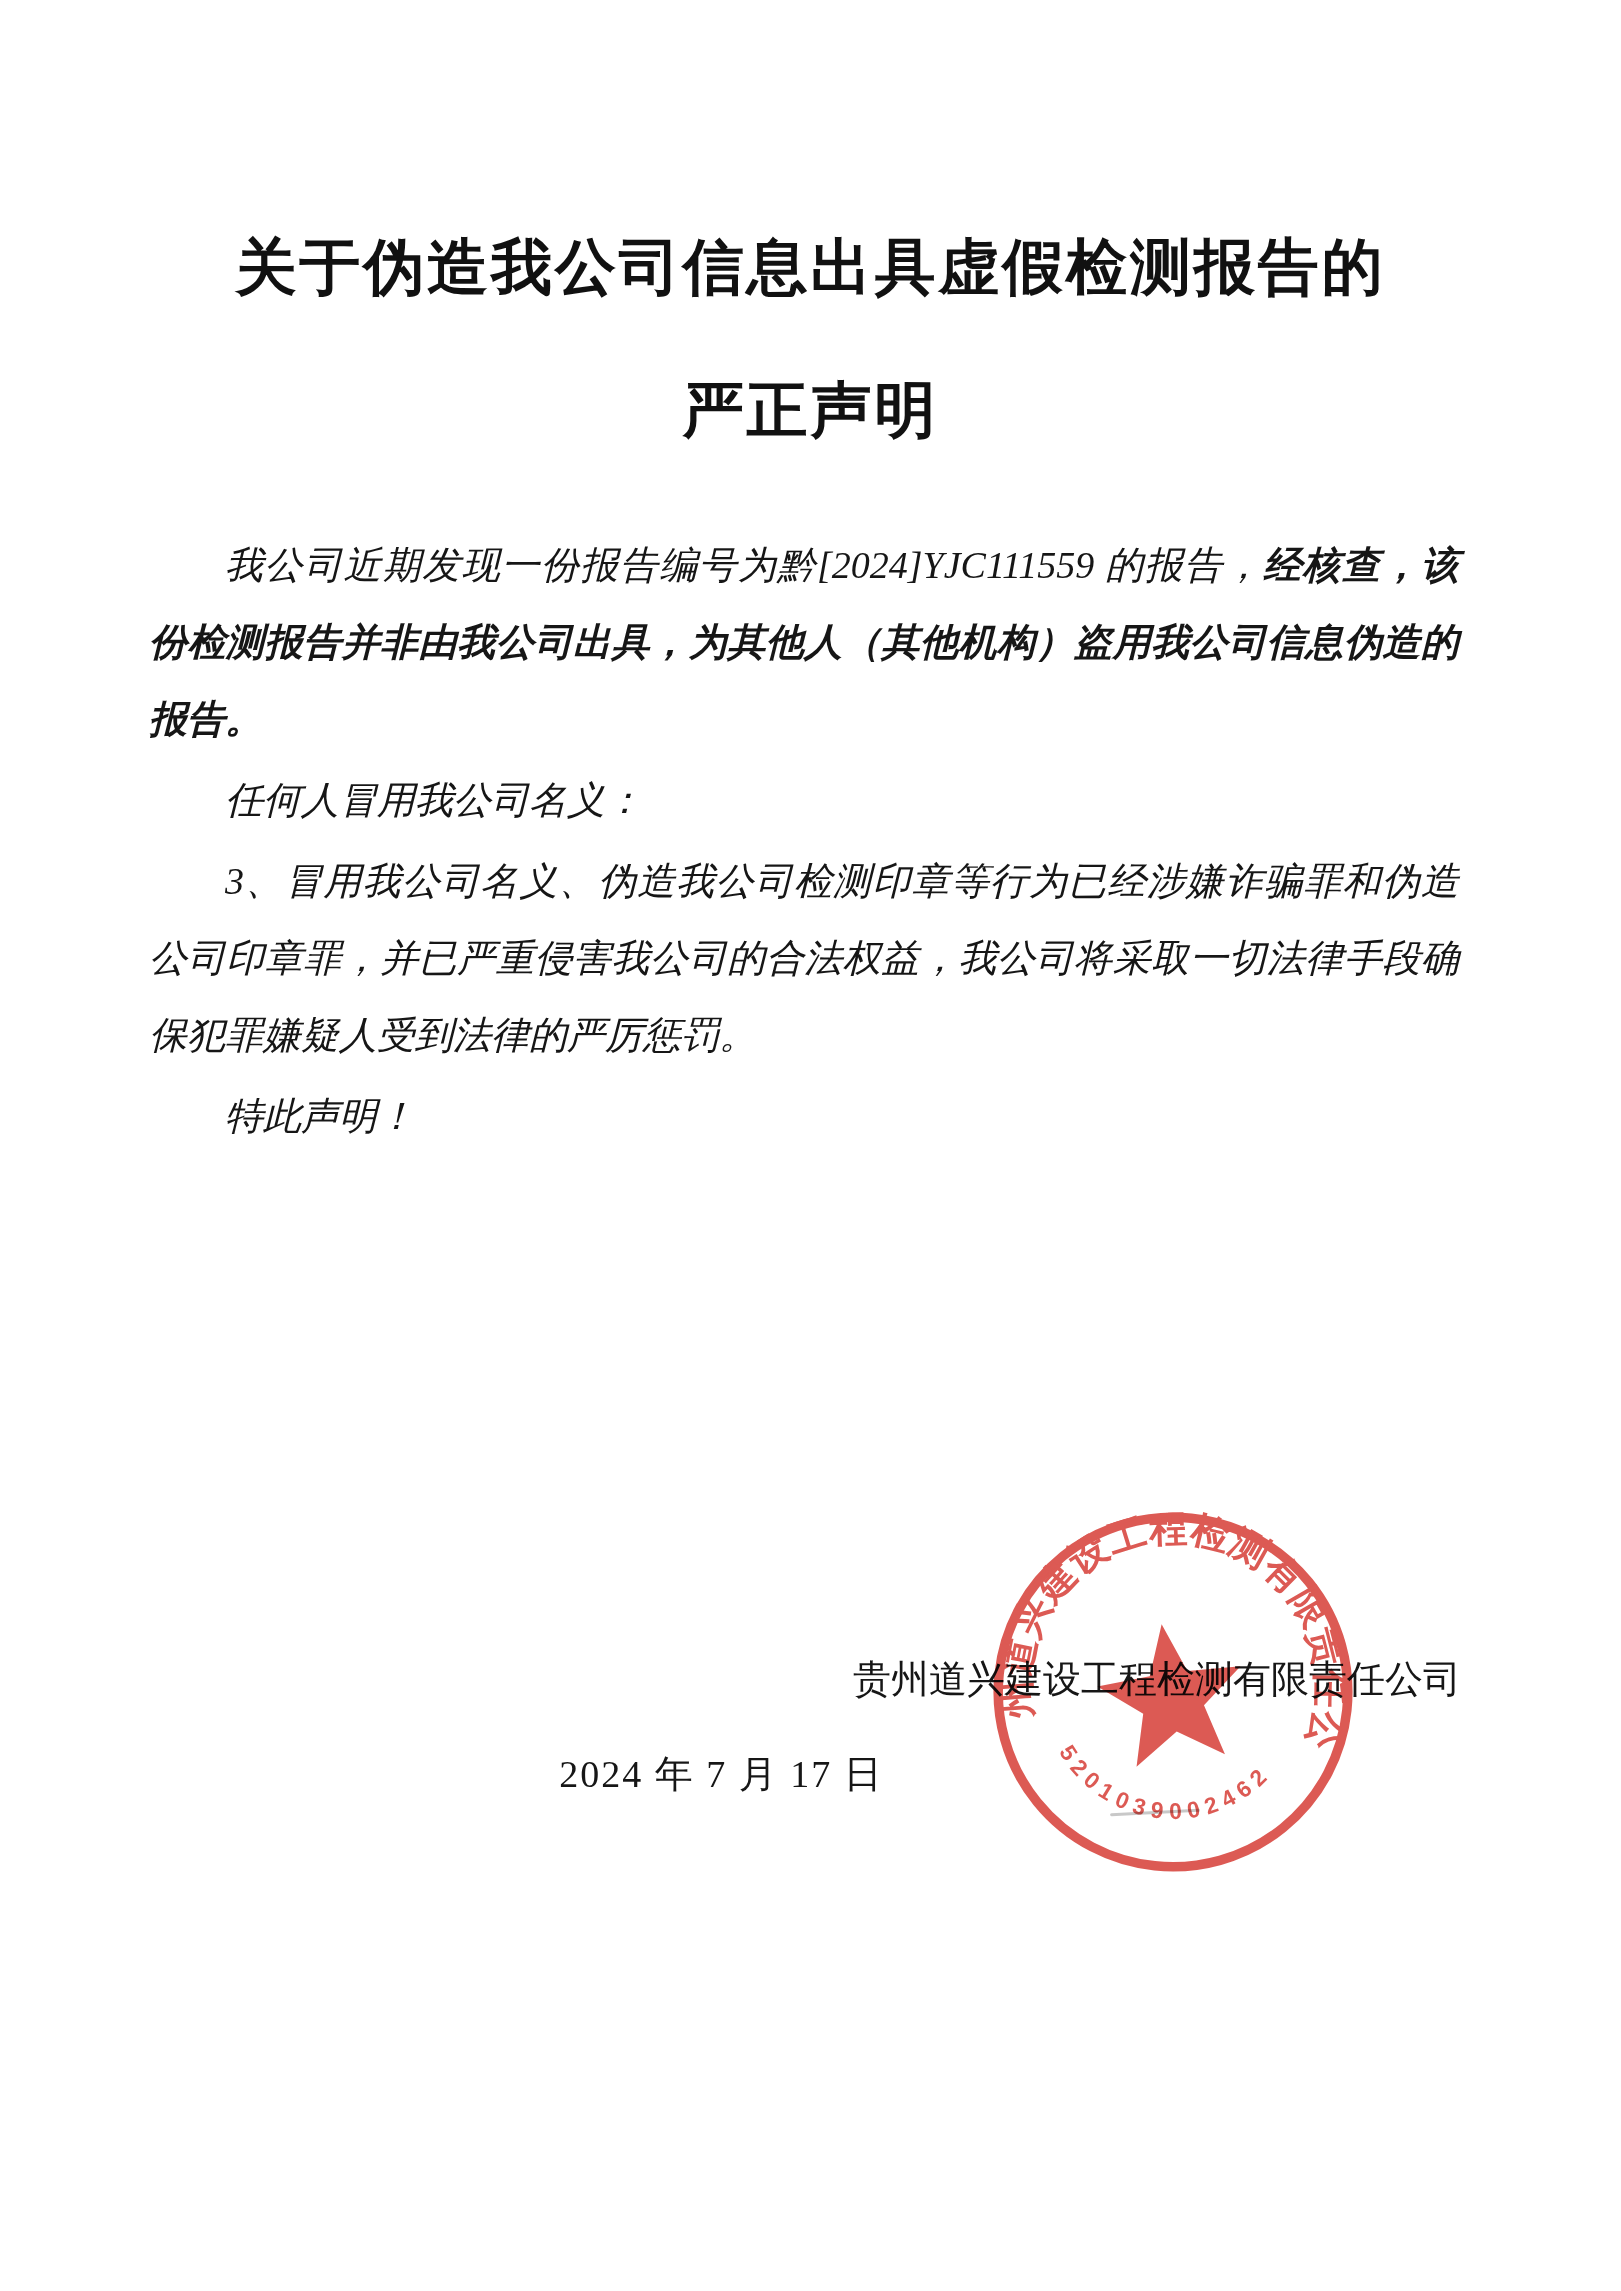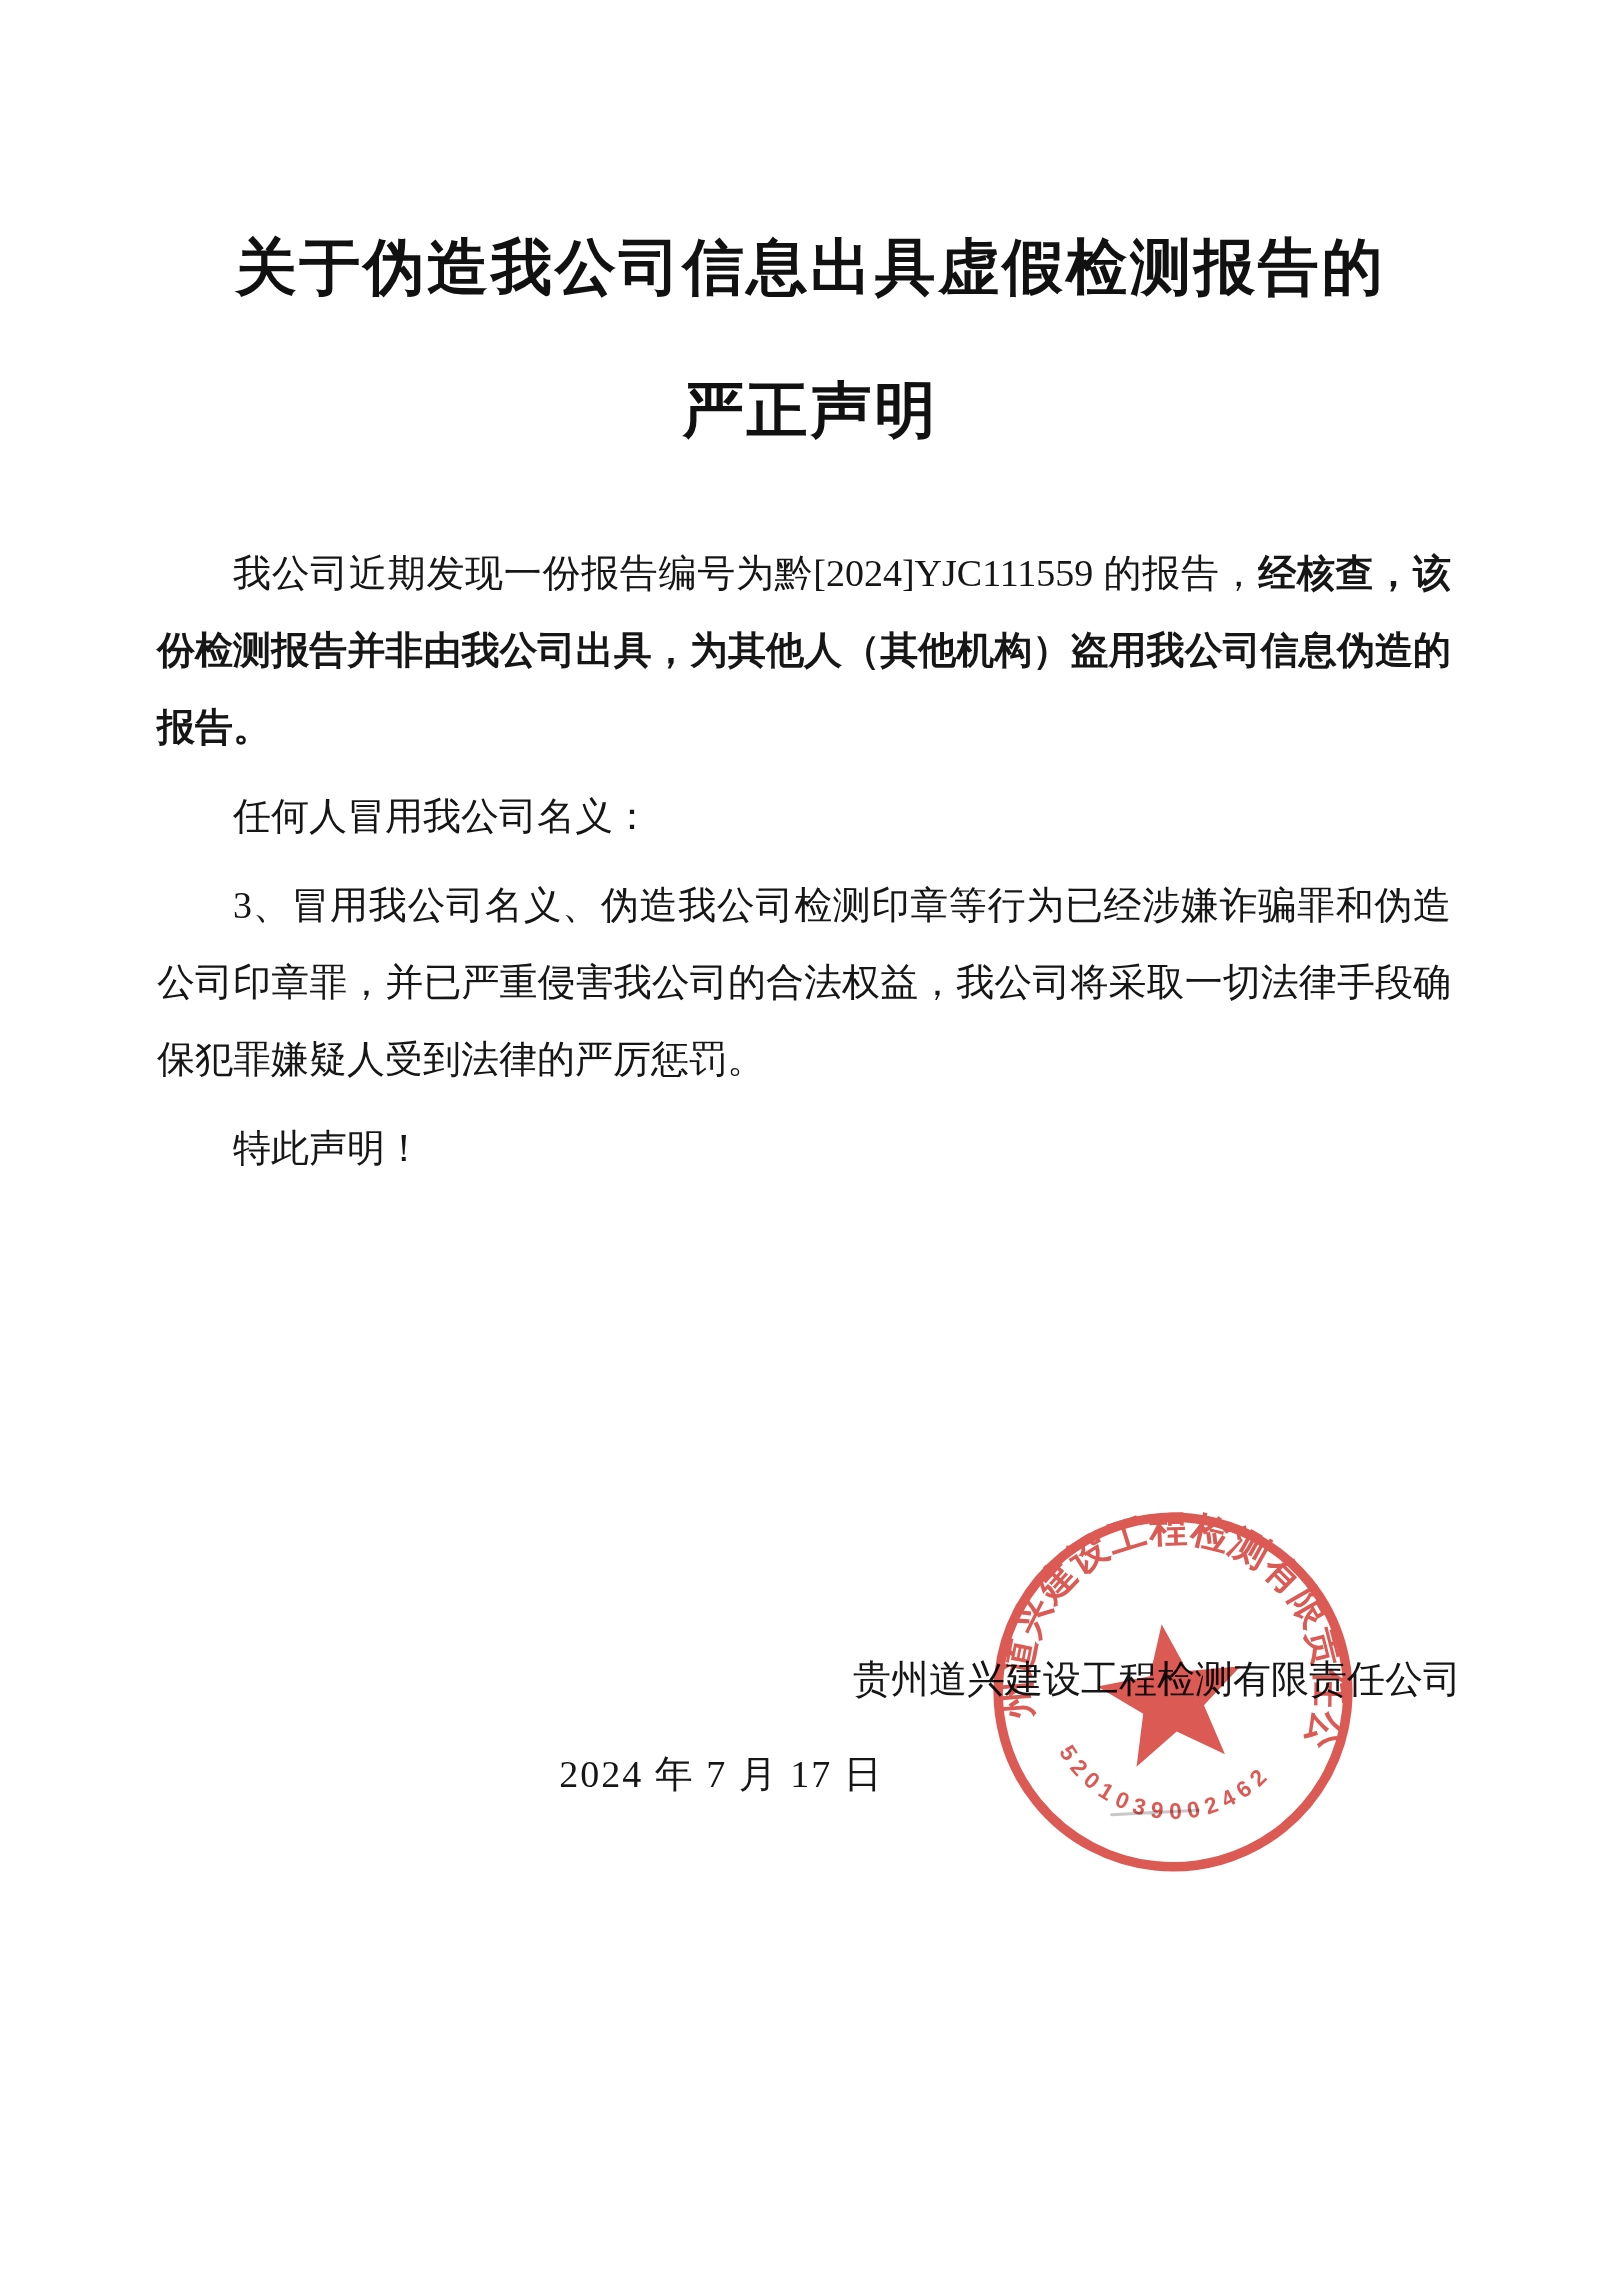--- a/index.html
+++ b/index.html
@@ -38,22 +38,23 @@
     left: 145px;
     top: 523px;
     width: 1318px;
     font-size: 38px;
     line-height: 77px;
     text-align: justify;
     text-justify: inter-character;
     color: #161616;
   }
   .doc-body p {
-    margin: 12px;
+    margin: 4px;
     text-indent: 2em;
+    font-style: italic;
   }
   .bold-seg {
     font-weight: bold;
   }
   .signature {
     position: absolute;
     left: 145px;
     top: 1654px;
     width: 1318px;
     font-size: 38px;

